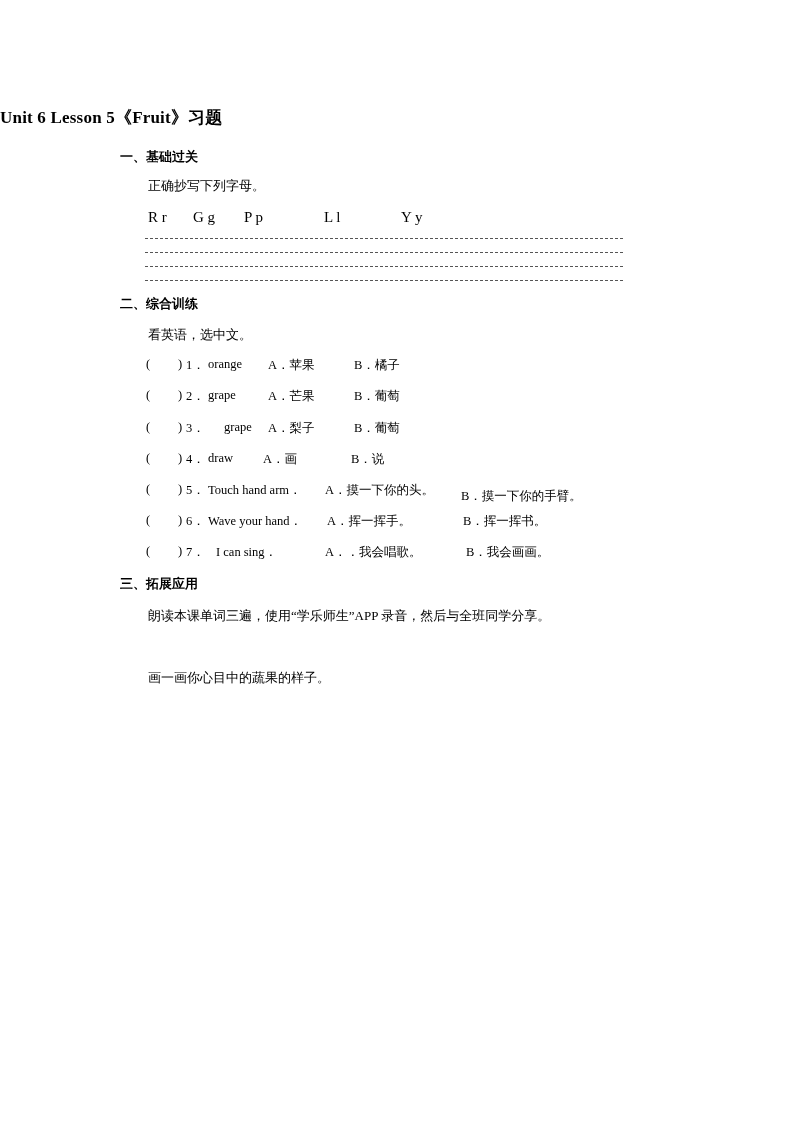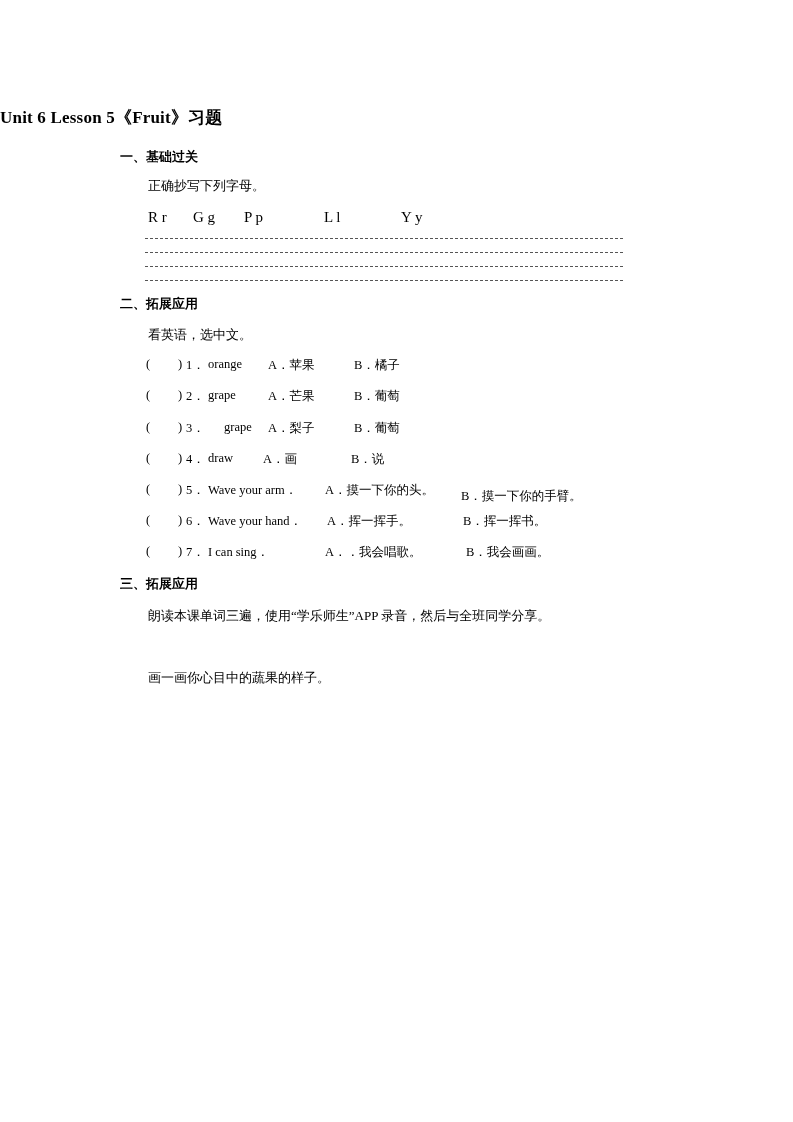--- a/index.html
+++ b/index.html
@@ -62,21 +62,21 @@
     <span class="abs letters" style="left:401px;">Y y</span>
   </div>
 
   <div>
     <div class="abs dash-line" style="top:238px;"></div>
     <div class="abs dash-line" style="top:252px;"></div>
     <div class="abs dash-line" style="top:266px;"></div>
     <div class="abs dash-line" style="top:280px;"></div>
   </div>
 
-  <div class="abs section-head" style="top:295px;">二、拓展应用</div>
+  <div class="abs section-head" style="top:295px;">二、综合训练</div>
   <div class="abs instr" style="top:326px;">看英语，选中文。</div>
 
   <div class="abs q-row" style="top:357px; left:0; width:793px;">
     <span style="left:146px;">(</span>
     <span style="left:178px;">)</span>
     <span style="left:186px;">1．</span>
     <span style="left:208px;">orange</span>
     <span style="left:268px;">A．苹果</span>
     <span style="left:354px;">B．橘子</span>
   </div>
@@ -105,39 +105,39 @@
     <span style="left:186px;">4．</span>
     <span style="left:208px;">draw</span>
     <span style="left:263px;">A．画</span>
     <span style="left:351px;">B．说</span>
   </div>
 
   <div class="abs q-row" style="top:482px; left:0; width:793px;">
     <span style="left:146px;">(</span>
     <span style="left:178px;">)</span>
     <span style="left:186px;">5．</span>
-    <span style="left:208px;">Wave your arm．</span>
+    <span style="left:208px;">Touch hand arm．</span>
     <span style="left:325px;">A．摸一下你的头。</span>
     <span style="left:461px;margin-top:6px;">B．摸一下你的手臂。</span>
   </div>
 
   <div class="abs q-row" style="top:513px; left:0; width:793px;">
     <span style="left:146px;">(</span>
     <span style="left:178px;">)</span>
     <span style="left:186px;">6．</span>
     <span style="left:208px;">Wave your hand．</span>
     <span style="left:327px;">A．挥一挥手。</span>
     <span style="left:463px;">B．挥一挥书。</span>
   </div>
 
   <div class="abs q-row" style="top:544px; left:0; width:793px;">
     <span style="left:146px;">(</span>
     <span style="left:178px;">)</span>
     <span style="left:186px;">7．</span>
-    <span style="left:208px;">I can sing．</span>
+    <span style="left:216px;">I can sing．</span>
     <span style="left:325px;">A．．我会唱歌。</span>
     <span style="left:466px;">B．我会画画。</span>
   </div>
 
   <div class="abs section-head" style="top:575px;">三、拓展应用</div>
   <div class="abs instr" style="top:607px;">朗读本课单词三遍，使用“学乐师生”APP 录音，然后与全班同学分享。</div>
   <div class="abs instr" style="top:638px;margin-top:31px;">画一画你心目中的蔬果的样子。</div>
 
 </div>
 

